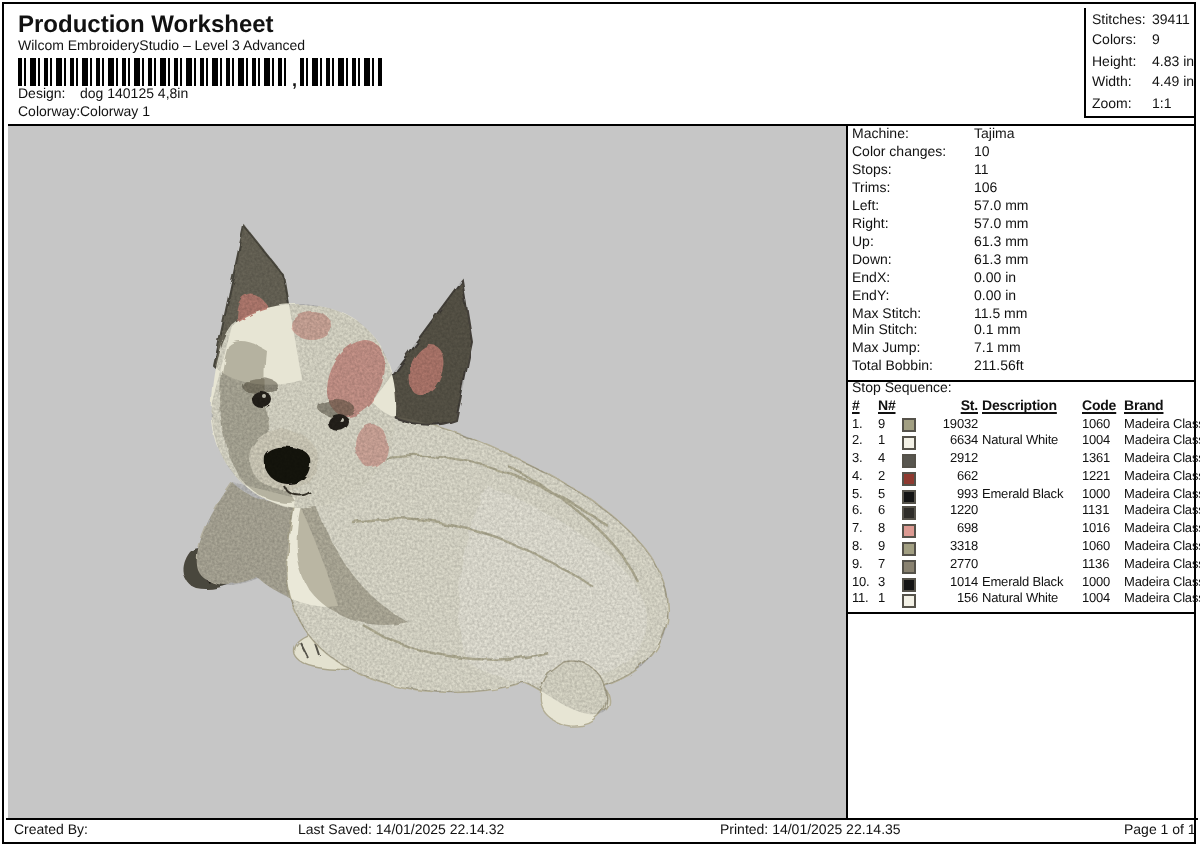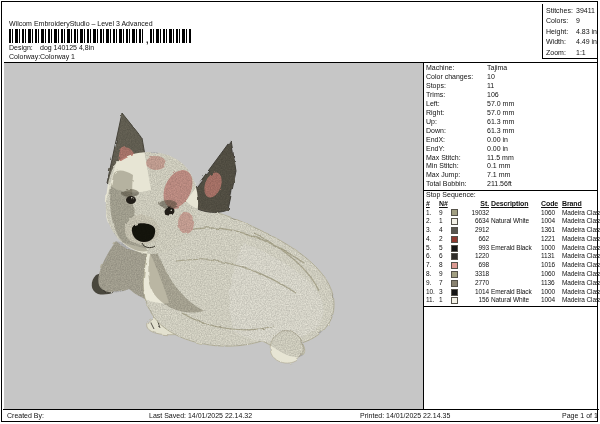--- a/index.html
+++ b/index.html
@@ -41,20 +41,21 @@
   .foot-sep{position:absolute;left:1px;top:407px;width:596px;height:1px;background:#000;}
   .foot{position:absolute;top:410px;font-size:7px;white-space:nowrap;}
   .f-created{left:5px;} .f-saved{left:147px;} .f-printed{left:358px;} .f-page{left:560px;}
   .dogsvg{position:absolute;left:0;top:0;}
 </style>
 </head>
 <body>
 
 <div class="frame">
 
+  <div class="title">Production Worksheet</div>
   <div class="subtitle">Wilcom EmbroideryStudio – Level 3 Advanced</div>
 
   <div class="barcode">
     <div class="bars b1"></div>
     <div class="bc-comma">,</div>
     <div class="bars b2"></div>
   </div>
 
   <div class="hrow" style="top:42px;">
     <span class="hl">Design:</span>

